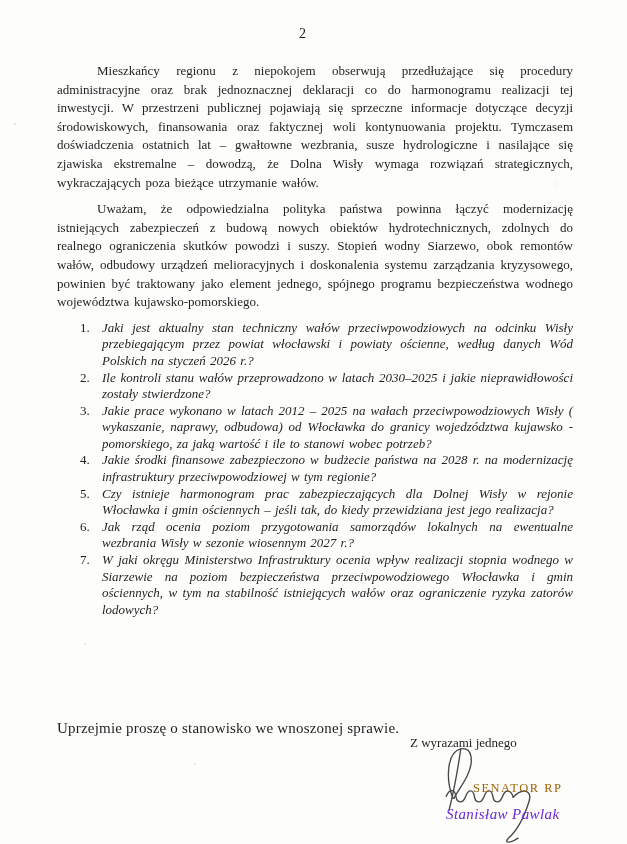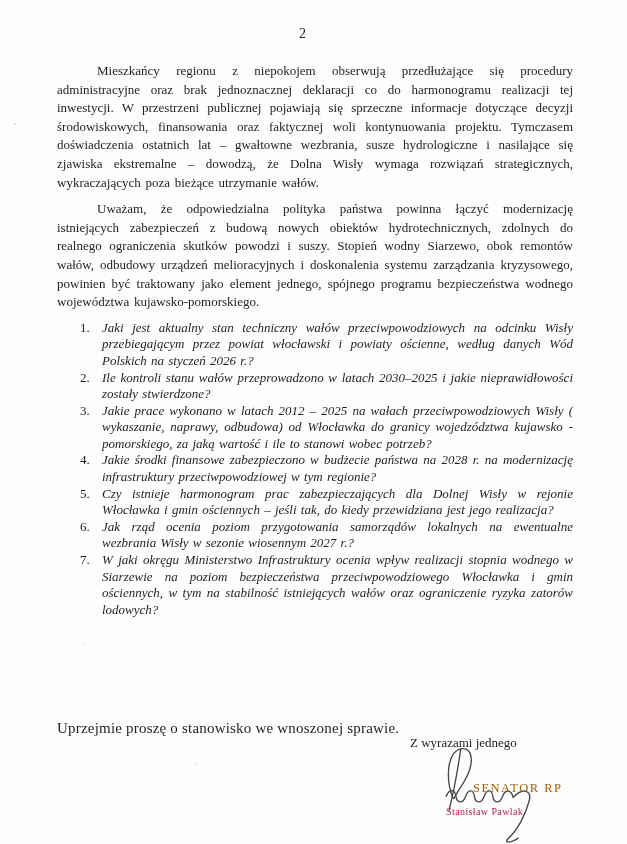--- a/index.html
+++ b/index.html
@@ -75,22 +75,23 @@
     position: absolute;
     top: 781px; left: 449px;
     font-size: 12.5px;
     letter-spacing: 1.5px;
     color: #a16207;
     margin-left: 24px;
   }
   .sig-name {
     position: absolute;
     top: 806px; left: 446px;
-    font-size: 10px;
-    color: #be185d;
+    font-size: 15px;
+    font-style: italic;
+    color: #6d28d9;
     letter-spacing: .4px;
   }
 </style>
 </head>
 <body>
 
 <div class="page">
   <div class="scan-noise"></div>
 
   <div class="page-number">2</div>

